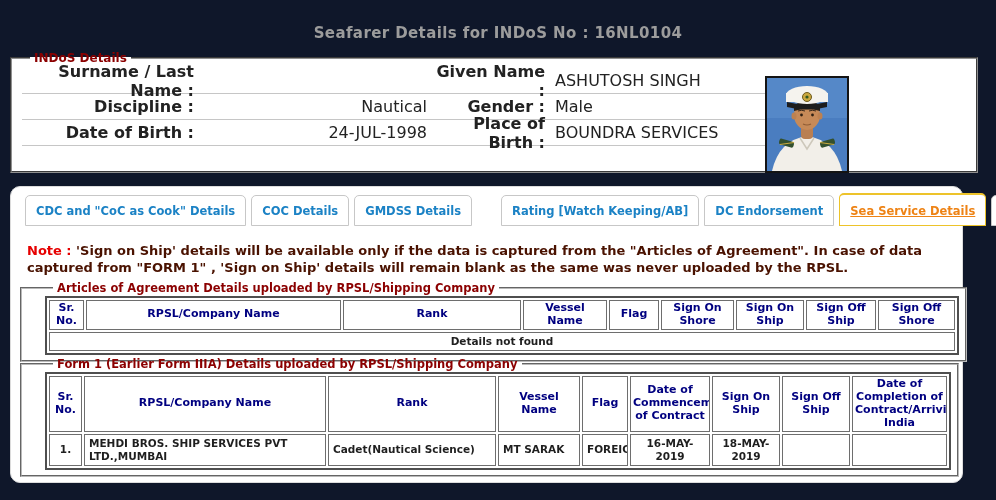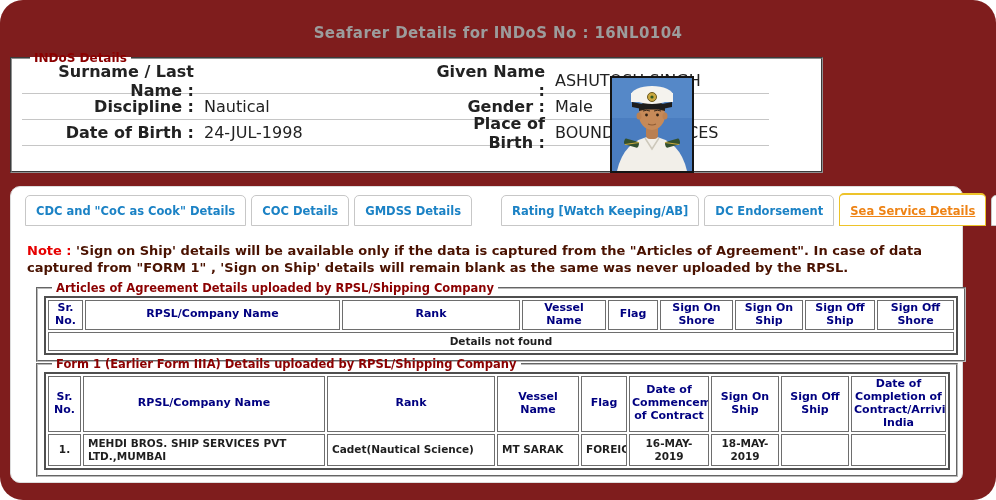--- a/index.html
+++ b/index.html
@@ -1,34 +1,34 @@
 <!DOCTYPE html>
 <html><head>
 <meta charset="utf-8">
 <style>
   * { box-sizing: border-box; }
   html,body { margin:0; padding:0; background:#fff; }
   body { font-family:"DejaVu Sans", sans-serif; }
-  .screen { position:relative; width:996px; height:500px; background:#7f1d1d; overflow:hidden;border-radius:23px; }
+  .screen { position:relative; width:996px; height:500px; background:#0f172a; overflow:hidden; }
 
   .page-title { position:absolute; top:24px; left:0; width:100%; text-align:center;
     font-size:15px; font-weight:bold; color:#9c9c9c; letter-spacing:.4px; }
 
   
   fieldset { background:#fff; }
-  fieldset.indos { position:absolute; left:10px; top:51px; width:813px; height:122px;
+  fieldset.indos { position:absolute; left:10px; top:51px; width:968px; height:122px;
     border:2px groove #8f8f8f; margin:0; padding:2px 10px 0 10px; }
   fieldset.indos legend, fieldset.data-fs legend {
     font-weight:bold; color:#8b0000; font-size:12px; padding:0 4px; margin-left:8px; }
   .indos-rows { width:747px; margin-top:1px; }
   .indos-row { display:flex; align-items:center; height:26px;
     border-bottom:1px solid #c6c6c6; font-size:16px; color:#222; }
   .indos-row .lbl { font-weight:bold; text-align:right; color:#222; }
   .indos-row .lbl.l { width:172px; }
-  .indos-row .val.l { width:233px; padding-left:10px; }
+  .indos-row .val.l { width:233px; padding-left:10px;text-align:right; }
   .indos-row .lbl.r { width:118px; }
   .indos-row .val.r { flex:1; padding-left:10px; }
 
   .photo { position:absolute; top:11px; right:127px; width:84px; height:97px;
     border:2px solid #141414; background:#4a7dc0; }
   .photo svg { display:block; }
 
   
   .tab-panel { position:absolute; left:10px; top:186px; width:953px; height:297px;
     border:1px solid #dcdcdc; border-radius:10px; background:#fff; }
@@ -37,22 +37,22 @@
     color:#1b82c5; font-weight:bold; font-size:11.5px; padding:8px 10px 7px;
     margin-right:5px; white-space:nowrap; cursor:pointer; }
   .tab.gap { margin-left:24px; }
   .tab.active { color:#ee8315; border:1px solid #edc32a; border-top-width:2px; padding-top:9px;text-decoration:underline; }
 
   .note { position:absolute; left:16px; top:55px; width:916px;
     font-size:13px; font-weight:bold; color:#4a1200; line-height:1.32; }
   .note .prefix { color:#e60000; }
 
   
-  fieldset.data-fs { position:absolute; left:25px; width:904px; margin:0;
-    border:2px groove #b9b9b9; padding:1px 6px 5px 6px; }
+  fieldset.data-fs { position:absolute; left:9px; width:904px; margin:0;
+    border:2px groove #b9b9b9; padding:1px 6px 5px 23px; }
   fieldset.data-fs legend { font-size:11.5px; }
   fieldset.articles { top:94px; }
   fieldset.form1 { top:170px; }
 
   table.grid { width:100%; table-layout:fixed; border-collapse:separate;
     border-spacing:2px; border:2px solid #4f4f4f; background:#fff; }
   table.grid th { border:1px solid #6e6e6e; color:#000080; font-size:11px; font-weight:bold;
     text-align:center; padding:1px 2px; line-height:1.18; overflow:hidden; }
   table.grid td { border:1px solid #6e6e6e; font-size:10.5px; font-weight:bold; color:#1f1f1f;
     padding:2px 4px; line-height:1.25; overflow:hidden; }

